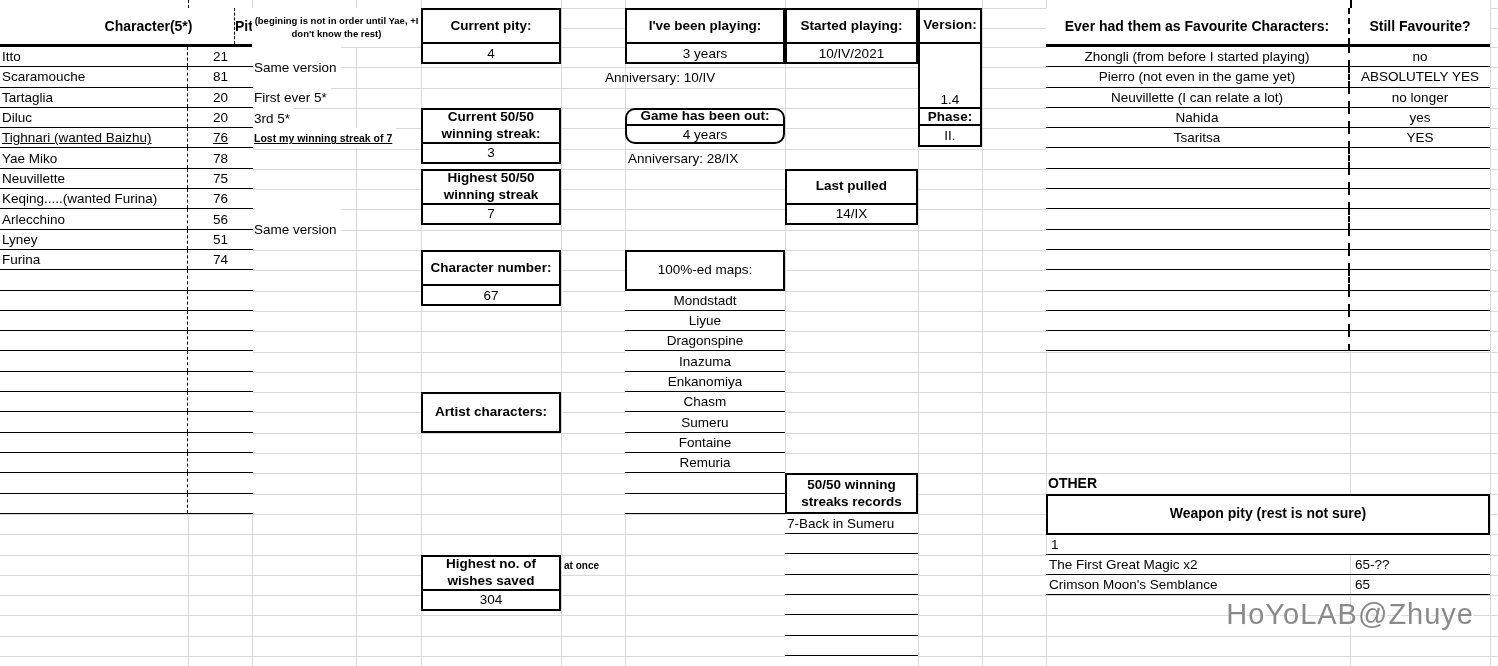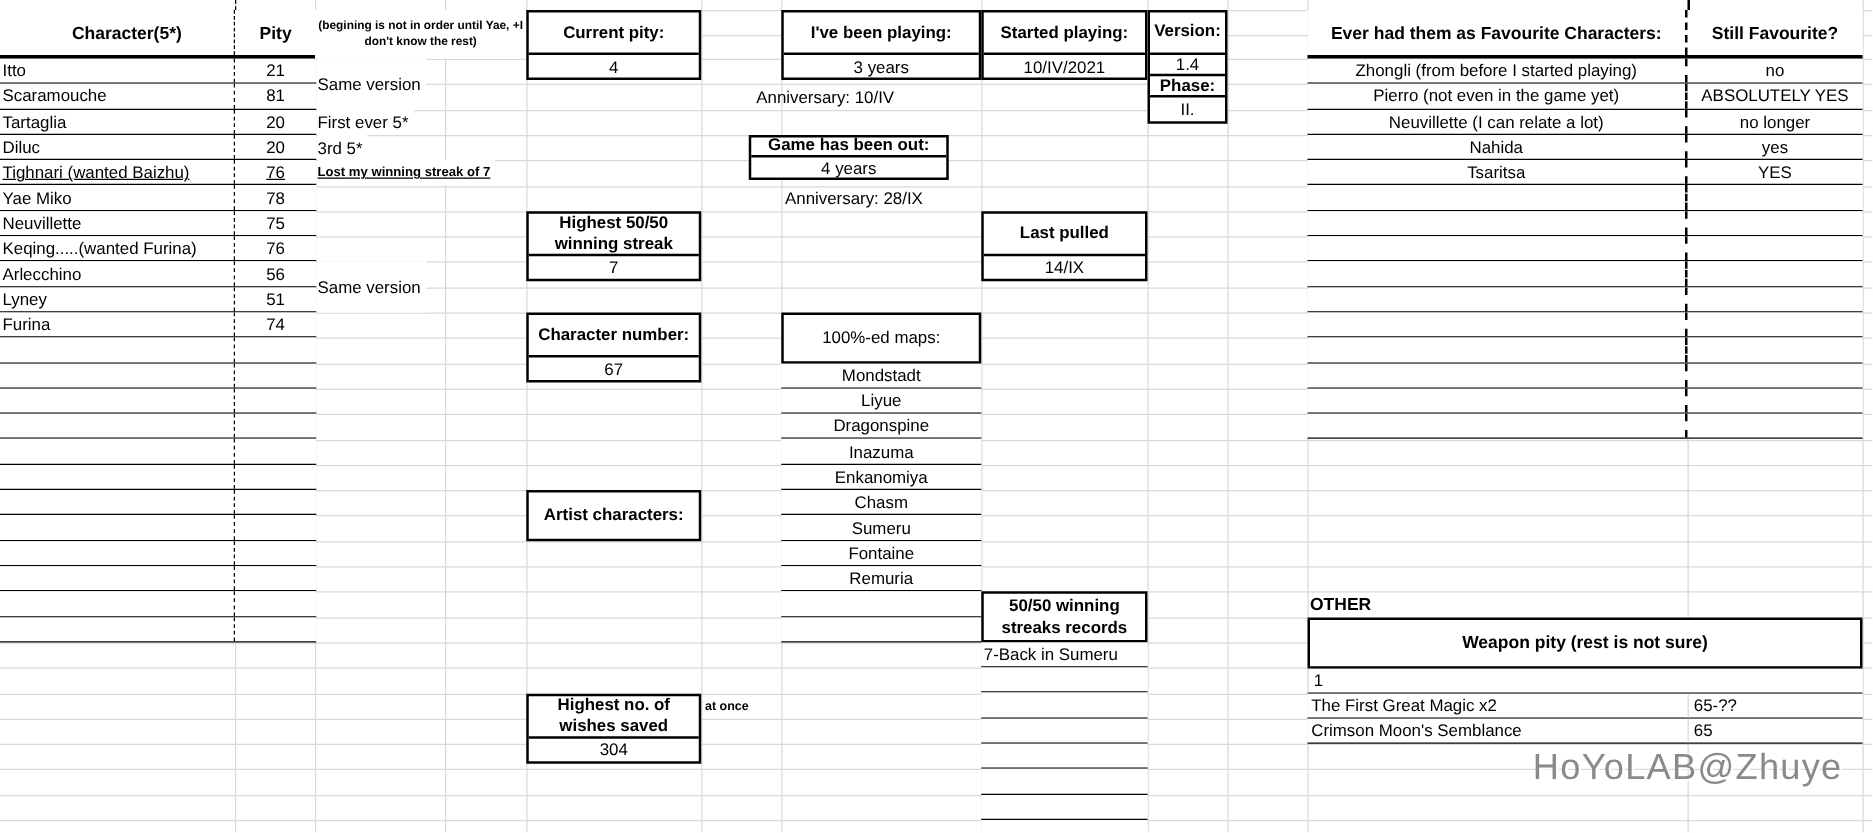--- a/index.html
+++ b/index.html
@@ -13,21 +13,21 @@
   .bold{font-weight:bold;}
   .whitebg{background:#fff;}
   
   .gridline-v{position:absolute;top:0;width:1px;height:666px;background:#d9d9d9;}
   .gridline-h{position:absolute;left:0;width:1498px;height:1px;background:#d9d9d9;}
   
   .tblrow{display:flex;align-items:center;height:20.3px;border-bottom:1px solid #000;box-sizing:border-box;background:#fff;}
   .char-name{flex:0 0 188px;height:100%;display:flex;align-items:center;padding-left:2px;border-right:1px dashed #000;box-sizing:border-box;overflow:visible;white-space:nowrap;}
   .char-pity{flex:1;height:100%;display:flex;align-items:center;justify-content:center;}
   .tblhead{display:flex;height:39px;border-bottom:3px solid #000;box-sizing:border-box;background:#fff;font-weight:bold;font-size:14px;}
-  .tblhead .char-name{justify-content:center;padding-left:16px;}
+  .tblhead .char-name{justify-content:center;padding-left:16px;margin-left:47px;}
   .underline .char-name,.underline .char-pity{text-decoration:underline;}
   
   .fav-name{flex:0 0 304px;height:100%;display:flex;align-items:center;justify-content:center;border-right:2px dashed #000;box-sizing:border-box;}
   .fav-still{flex:1;height:100%;display:flex;align-items:center;justify-content:center;}
   
   .box{position:absolute;box-sizing:border-box;border:2.5px solid #000;background:#fff;}
   .box .lbl2{height:34px;border-bottom:2.5px solid #000;display:flex;align-items:center;justify-content:center;text-align:center;font-weight:bold;box-sizing:border-box;line-height:1.25;}
   .box .val{height:18px;display:flex;align-items:center;justify-content:center;box-sizing:border-box;}
   .labelbox{position:absolute;box-sizing:border-box;border:2.5px solid #000;background:#fff;display:flex;align-items:center;justify-content:center;text-align:center;font-weight:bold;line-height:1.25;}
   .listrow{height:20.3px;border-bottom:1px solid #000;display:flex;align-items:center;justify-content:center;box-sizing:border-box;background:#fff;}
@@ -231,20 +231,24 @@
   <div class="sidenote" style="left:254px;top:87.6px;height:20.3px;">First ever 5*</div>
   <div class="sidenote" style="left:254px;top:107.9px;height:20.3px;">3rd 5*</div>
   <div class="sidenote smallnote" style="left:254px;top:128.2px;height:20.3px;text-decoration:underline;">Lost my winning streak of 7</div>
   <div class="sidenote" style="left:254px;top:209.4px;height:40.6px;">Same version</div>
 
   <div class="box" style="left:421px;top:8px;width:140px;">
     <div class="lbl2">Current pity:</div>
     <div class="val">4</div>
   </div>
 
+  <div class="box" style="left:421px;top:107.9px;width:140px;">
+    <div class="lbl2">Current 50/50 winning streak:</div>
+    <div class="val">3</div>
+  </div>
 
   <div class="box" style="left:421px;top:168.8px;width:140px;">
     <div class="lbl2">Highest 50/50 winning streak</div>
     <div class="val">7</div>
   </div>
 
   <div class="box" style="left:421px;top:250px;width:140px;">
     <div class="lbl2">Character number:</div>
     <div class="val">67</div>
   </div>
@@ -256,21 +260,21 @@
     <div class="val">304</div>
   </div>
   <div class="abs flexc" style="left:564px;top:557px;height:16px;font-weight:bold;font-size:10px;">at once</div>
 
   <div class="box" style="left:625px;top:8px;width:160px;">
     <div class="lbl2">I've been playing:</div>
     <div class="val">3 years</div>
   </div>
   <div class="plainrow" style="left:602px;top:67.3px;width:160px;height:20.3px;">Anniversary: 10/IV</div>
 
-  <div class="box" style="left:599px;top:107.9px;width:160px;">
+  <div class="box" style="left:625px;top:107.9px;width:160px;border-radius:10px;">
     <div class="lbl2" style="height:16px;border-bottom-width:2px;">Game has been out:</div>
     <div class="val" style="height:16.5px;">4 years</div>
   </div>
   <div class="plainrow" style="left:625px;top:148.5px;width:160px;height:20.3px;">Anniversary: 28/IX</div>
 
   <div class="labelbox" style="left:625px;top:250px;width:160px;height:40.6px;font-weight:normal;">100%-ed maps:</div>
   <div class="abs" style="left:625px;top:290.6px;width:160px;">
     <div>
 
         <div class="listrow">Mondstadt</div>
@@ -328,21 +332,21 @@
         <div class="listrow"></div>
 
         <div class="listrow"></div>
 
         <div class="listrow"></div>
       </div>
   </div>
 
   <div class="box" style="left:918px;top:8px;width:64px;">
     <div class="lbl2" style="height:33.5px;">Version:</div>
-    <div class="val" style="height:17.3px;border-bottom:2.5px solid #000;">1.4</div>
+    <div class="val" style="height:17.3px;border-bottom:2.5px solid #000;margin-top:48px;">1.4</div>
     <div class="val bold" style="height:17.3px;border-bottom:2.5px solid #000;">Phase:</div>
     <div class="val" style="height:19px;">II.</div>
   </div>
 
   <div class="abs" style="left:1046px;top:8px;width:444px;text-align:center;">
     <div class="tblhead">
       <div class="fav-name">Ever had them as Favourite Characters:</div>
       <div class="fav-still">Still Favourite?</div>
     </div>
     <div>

